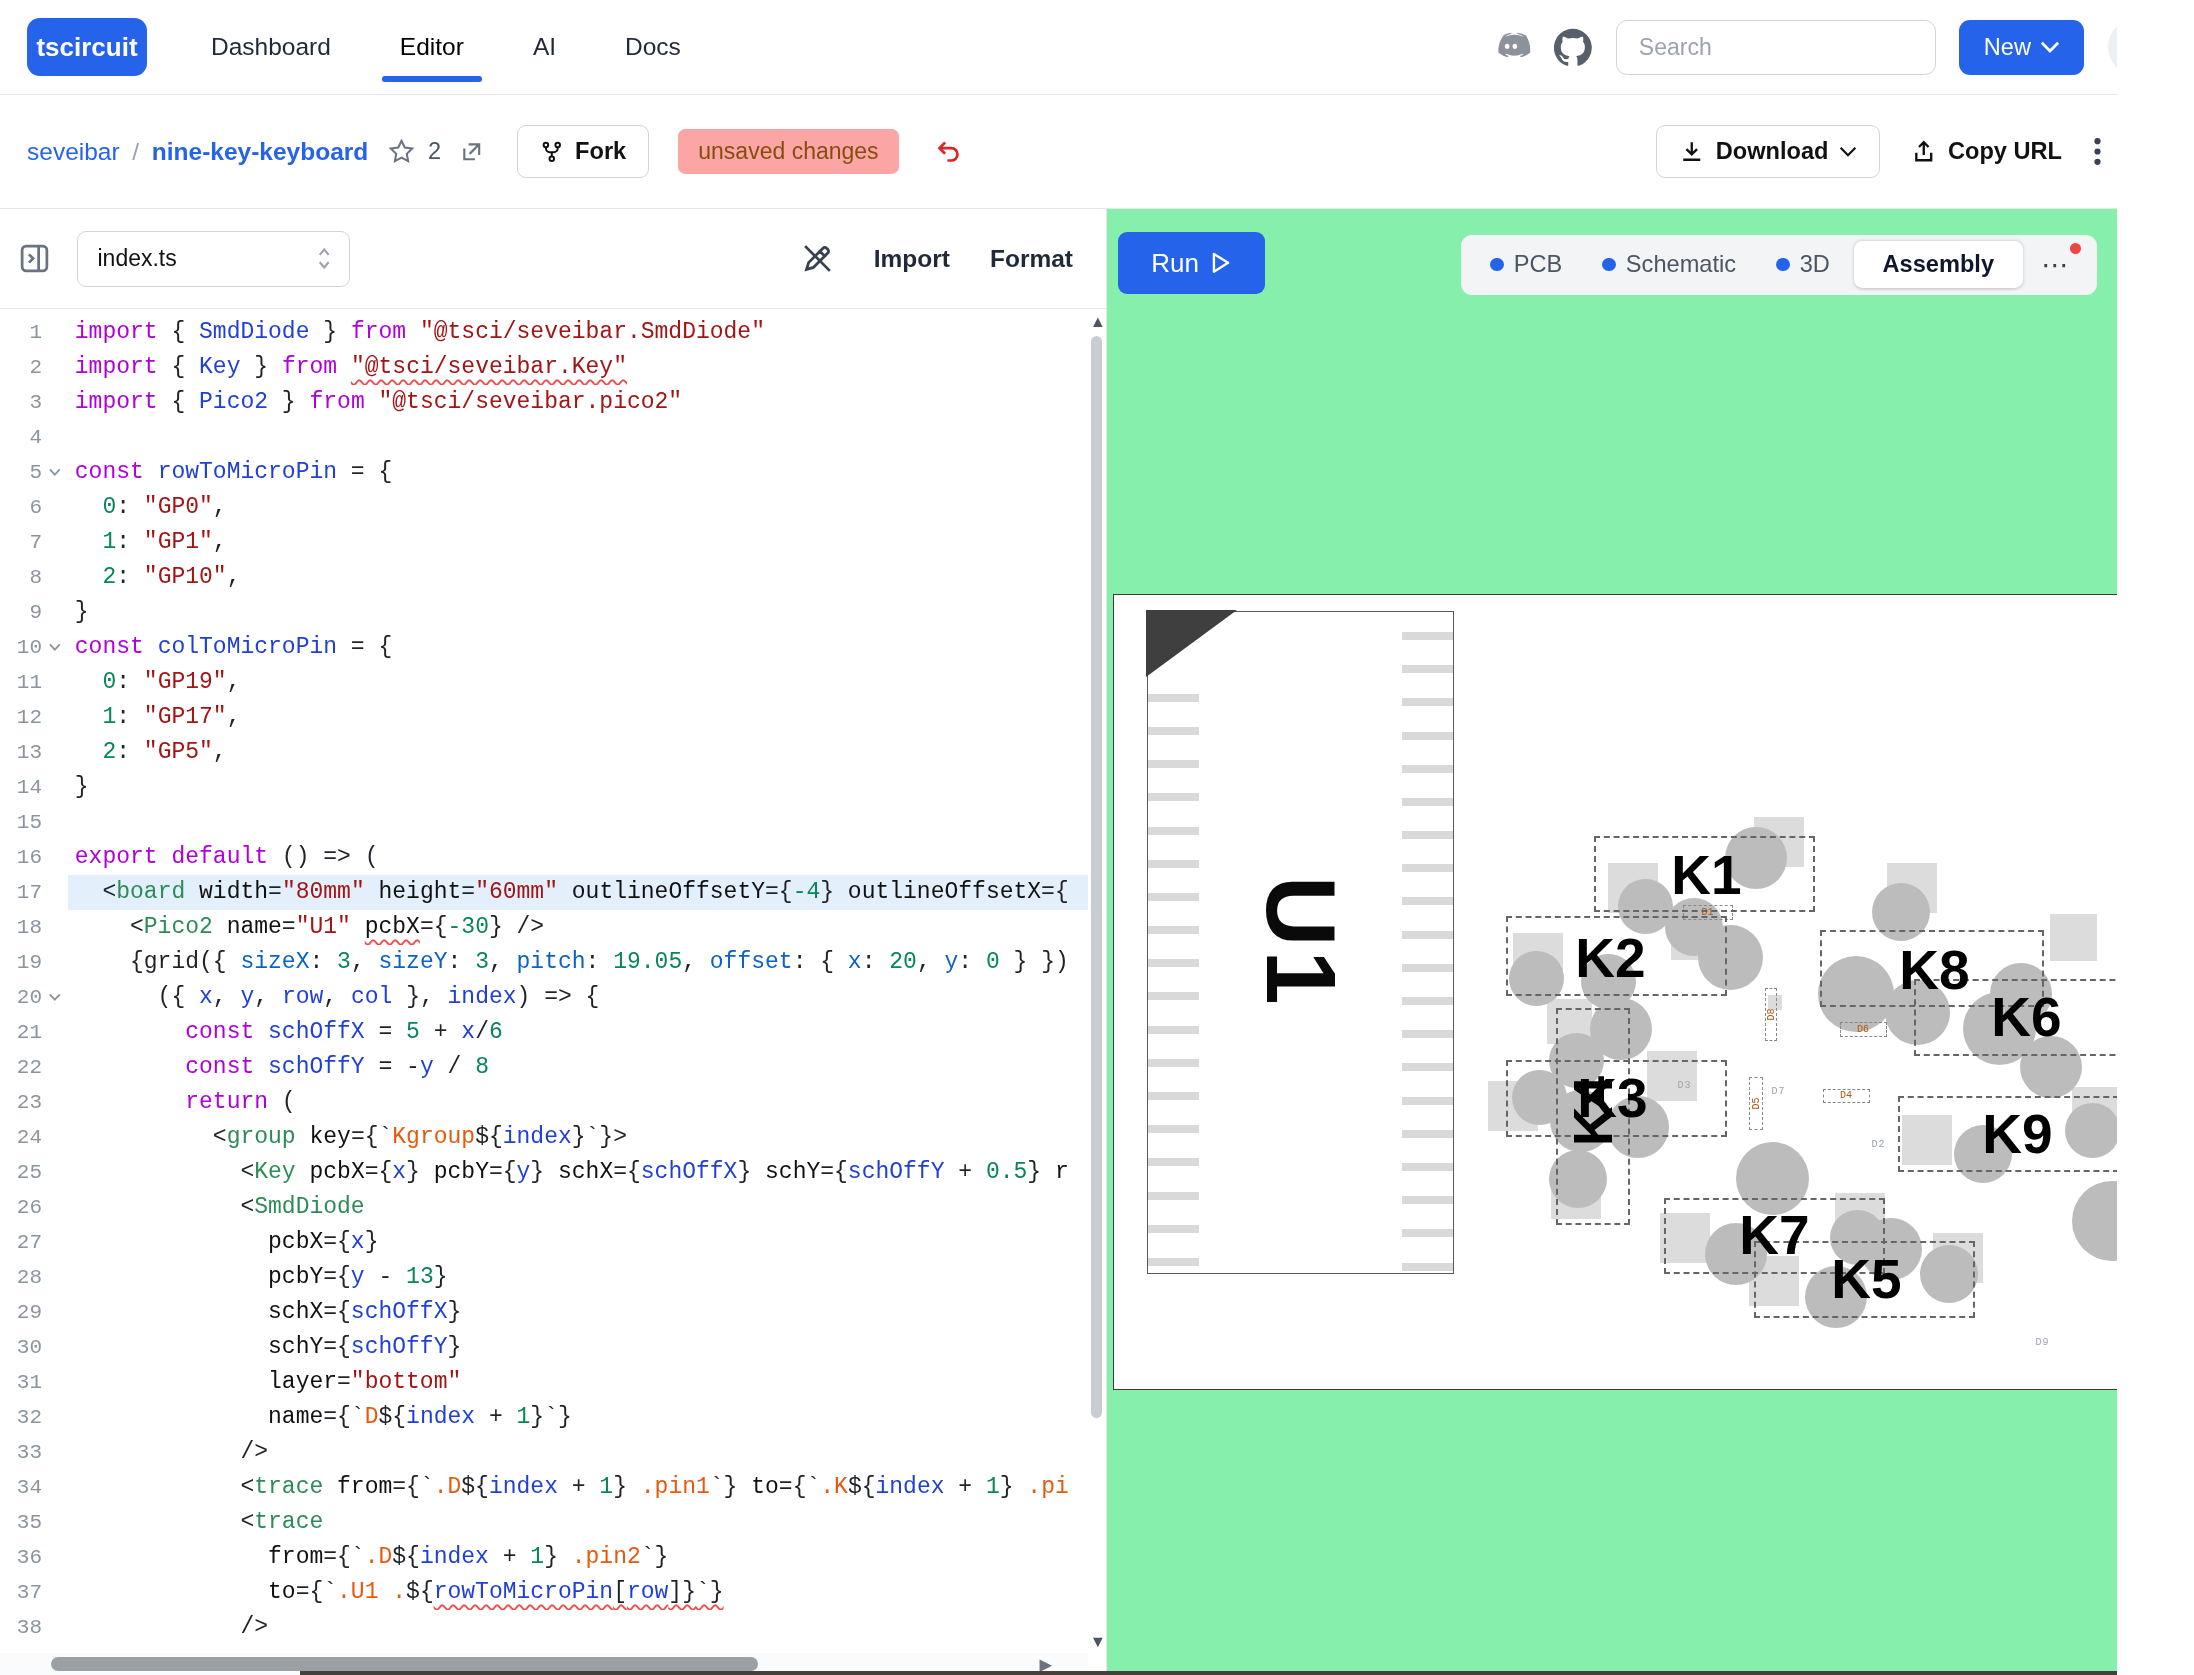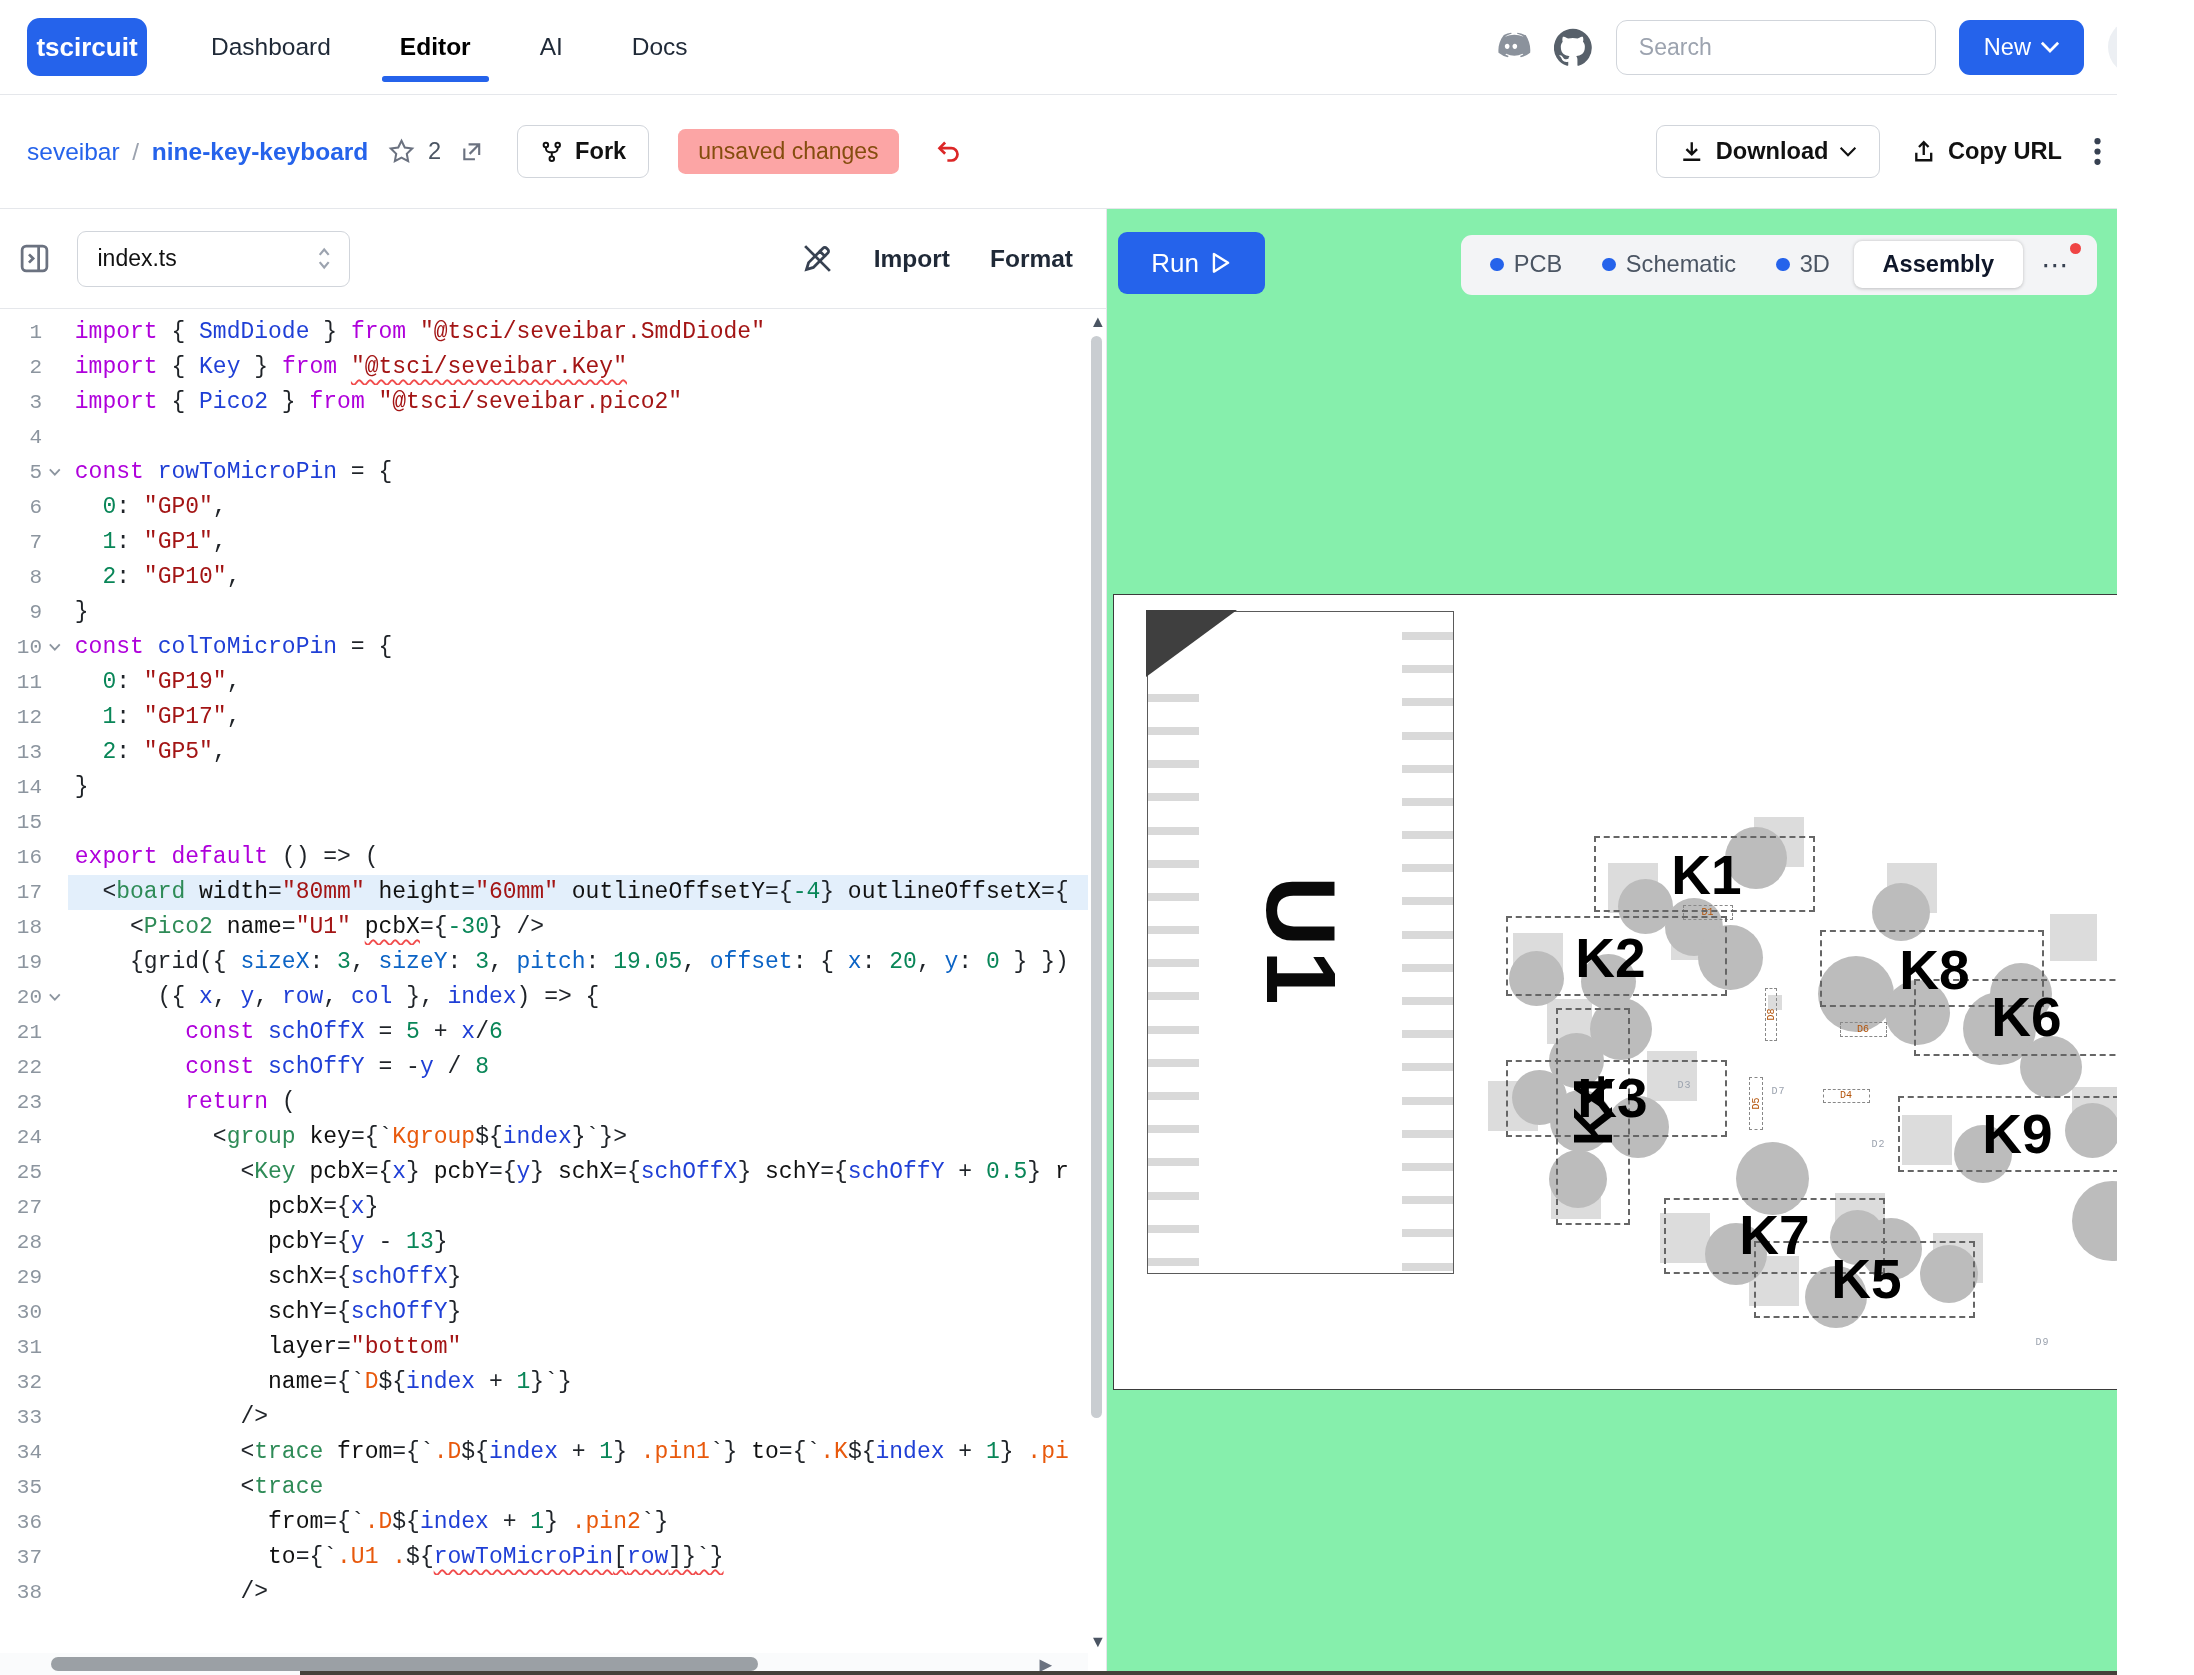--- a/index.html
+++ b/index.html
@@ -7,21 +7,21 @@
   body { font-family:"Liberation Sans", sans-serif; color:#111827; }
   .page { position:relative; width:2117px; height:1676px; overflow:hidden; background:#fff; }
 
   
   .nav { position:absolute; left:0; top:0; width:2195px; height:95px; background:#fff;
          border-bottom:0.9px solid #e5e7eb; display:flex; align-items:center; padding:0 31px 0 27px; }
   .logo { width:120px; height:58px; background:#2563eb; color:#fff; border-radius:12.7px;
           display:flex; align-items:center; justify-content:center; font-size:26px; font-weight:bold; }
   .nav-items { display:flex; align-items:center; gap:69px; margin-left:64px; }
   .nav-item { font-size:24.5px; color:#1f2937; cursor:pointer; position:relative; padding:16.4px 0; }
-  .nav-item.active { font-weight:bold; color:#000; }
+  .nav-item.active { font-weight:normal; color:#000; }
   .nav-item.active::after { content:""; position:absolute; left:-18px; right:-18px; bottom:-4.5px;
           height:5.5px; background:#2563eb; border-radius:2.7px; }
   .nav-right { margin-left:auto; display:flex; align-items:center; gap:23.6px; }
   .icon-btn { display:flex; align-items:center; justify-content:center; color:#6b7280; }
   .search { width:320px; height:55px; border:0.9px solid #d1d5db; border-radius:11px; padding:0 22px;
             font-size:23px; color:#374151; outline:none; font-family:"Liberation Sans",sans-serif; }
   .search::placeholder { color:#9ca3af; }
   .btn-new { height:55px; min-width:125px; background:#2563eb; border:none; color:#fff; font-size:23.6px;
              border-radius:11px; display:flex; align-items:center; justify-content:center; gap:9px; padding:0 20px; }
   .avatar { width:56px; height:56px; border-radius:50%; background:#eceff3; display:flex; align-items:center;
@@ -257,20 +257,21 @@
           <div class="line"><span class="gut">18</span><span class="fold"></span><span class="code"><span class="tk pun">    &lt;</span><span class="tk tag">Pico2</span><span class="tk pun"> </span><span class="tk attr">name</span><span class="tk pun">=</span><span class="tk str">"U1"</span><span class="tk pun"> </span><span class="tk attr sqg">pcbX</span><span class="tk pun">={</span><span class="tk num">-30</span><span class="tk pun">} /&gt;</span></span></div>
           <div class="line"><span class="gut">19</span><span class="fold"></span><span class="code"><span class="tk pun">    {</span><span class="tk plain">grid</span><span class="tk pun">({ </span><span class="tk prop">sizeX</span><span class="tk pun">: </span><span class="tk num">3</span><span class="tk pun">, </span><span class="tk prop">sizeY</span><span class="tk pun">: </span><span class="tk num">3</span><span class="tk pun">, </span><span class="tk prop">pitch</span><span class="tk pun">: </span><span class="tk num">19.05</span><span class="tk pun">, </span><span class="tk prop">offset</span><span class="tk pun">: { </span><span class="tk prop">x</span><span class="tk pun">: </span><span class="tk num">20</span><span class="tk pun">, </span><span class="tk prop">y</span><span class="tk pun">: </span><span class="tk num">0</span><span class="tk pun"> } })</span></span></div>
           <div class="line"><span class="gut">20</span><span class="fold"><svg width="13.6" height="10" viewBox="0 0 15 11" fill="none" stroke="#8c959f" stroke-width="2">
                 <path d="M2 2.5l5.5 6 5.5-6"></path>
               </svg></span><span class="code"><span class="tk pun">      ({ </span><span class="tk id">x</span><span class="tk pun">, </span><span class="tk id">y</span><span class="tk pun">, </span><span class="tk id">row</span><span class="tk pun">, </span><span class="tk id">col</span><span class="tk pun"> }, </span><span class="tk id">index</span><span class="tk pun">) =&gt; {</span></span></div>
           <div class="line"><span class="gut">21</span><span class="fold"></span><span class="code"><span class="tk pun">        </span><span class="tk kw">const</span><span class="tk pun"> </span><span class="tk id">schOffX</span><span class="tk pun"> = </span><span class="tk num">5</span><span class="tk pun"> + </span><span class="tk id">x</span><span class="tk pun">/</span><span class="tk num">6</span></span></div>
           <div class="line"><span class="gut">22</span><span class="fold"></span><span class="code"><span class="tk pun">        </span><span class="tk kw">const</span><span class="tk pun"> </span><span class="tk id">schOffY</span><span class="tk pun"> = -</span><span class="tk id">y</span><span class="tk pun"> / </span><span class="tk num">8</span></span></div>
           <div class="line"><span class="gut">23</span><span class="fold"></span><span class="code"><span class="tk pun">        </span><span class="tk kw">return</span><span class="tk pun"> (</span></span></div>
           <div class="line"><span class="gut">24</span><span class="fold"></span><span class="code"><span class="tk pun">          &lt;</span><span class="tk tag">group</span><span class="tk pun"> </span><span class="tk attr">key</span><span class="tk pun">={`</span><span class="tk tpl">Kgroup</span><span class="tk pun">${</span><span class="tk id">index</span><span class="tk pun">}`}&gt;</span></span></div>
           <div class="line"><span class="gut">25</span><span class="fold"></span><span class="code"><span class="tk pun">            &lt;</span><span class="tk tag">Key</span><span class="tk pun"> </span><span class="tk attr">pcbX</span><span class="tk pun">={</span><span class="tk id">x</span><span class="tk pun">} </span><span class="tk attr">pcbY</span><span class="tk pun">={</span><span class="tk id">y</span><span class="tk pun">} </span><span class="tk attr">schX</span><span class="tk pun">={</span><span class="tk id">schOffX</span><span class="tk pun">} </span><span class="tk attr">schY</span><span class="tk pun">={</span><span class="tk id">schOffY</span><span class="tk pun"> + </span><span class="tk num">0.5</span><span class="tk pun">} </span><span class="tk attr">r</span></span></div>
+          <div class="line"><span class="gut">26</span><span class="fold"></span><span class="code"><span class="tk pun">            &lt;</span><span class="tk tag">SmdDiode</span></span></div>
           <div class="line"><span class="gut">27</span><span class="fold"></span><span class="code"><span class="tk pun">              </span><span class="tk attr">pcbX</span><span class="tk pun">={</span><span class="tk id">x</span><span class="tk pun">}</span></span></div>
           <div class="line"><span class="gut">28</span><span class="fold"></span><span class="code"><span class="tk pun">              </span><span class="tk attr">pcbY</span><span class="tk pun">={</span><span class="tk id">y</span><span class="tk pun"> - </span><span class="tk num">13</span><span class="tk pun">}</span></span></div>
           <div class="line"><span class="gut">29</span><span class="fold"></span><span class="code"><span class="tk pun">              </span><span class="tk attr">schX</span><span class="tk pun">={</span><span class="tk id">schOffX</span><span class="tk pun">}</span></span></div>
           <div class="line"><span class="gut">30</span><span class="fold"></span><span class="code"><span class="tk pun">              </span><span class="tk attr">schY</span><span class="tk pun">={</span><span class="tk id">schOffY</span><span class="tk pun">}</span></span></div>
           <div class="line"><span class="gut">31</span><span class="fold"></span><span class="code"><span class="tk pun">              </span><span class="tk attr">layer</span><span class="tk pun">=</span><span class="tk str">"bottom"</span></span></div>
           <div class="line"><span class="gut">32</span><span class="fold"></span><span class="code"><span class="tk pun">              </span><span class="tk attr">name</span><span class="tk pun">={`</span><span class="tk tpl">D</span><span class="tk pun">${</span><span class="tk id">index</span><span class="tk pun"> + </span><span class="tk num">1</span><span class="tk pun">}`}</span></span></div>
           <div class="line"><span class="gut">33</span><span class="fold"></span><span class="code"><span class="tk pun">            /&gt;</span></span></div>
           <div class="line"><span class="gut">34</span><span class="fold"></span><span class="code"><span class="tk pun">            &lt;</span><span class="tk tag">trace</span><span class="tk pun"> </span><span class="tk attr">from</span><span class="tk pun">={`</span><span class="tk tpl">.D</span><span class="tk pun">${</span><span class="tk id">index</span><span class="tk pun"> + </span><span class="tk num">1</span><span class="tk pun">}</span><span class="tk tpl"> .pin1</span><span class="tk pun">`} </span><span class="tk attr">to</span><span class="tk pun">={`</span><span class="tk tpl">.K</span><span class="tk pun">${</span><span class="tk id">index</span><span class="tk pun"> + </span><span class="tk num">1</span><span class="tk pun">}</span><span class="tk tpl"> .pi</span></span></div>
           <div class="line"><span class="gut">35</span><span class="fold"></span><span class="code"><span class="tk pun">            &lt;</span><span class="tk tag">trace</span></span></div>
           <div class="line"><span class="gut">36</span><span class="fold"></span><span class="code"><span class="tk pun">              </span><span class="tk attr">from</span><span class="tk pun">={`</span><span class="tk tpl">.D</span><span class="tk pun">${</span><span class="tk id">index</span><span class="tk pun"> + </span><span class="tk num">1</span><span class="tk pun">}</span><span class="tk tpl"> .pin2</span><span class="tk pun">`}</span></span></div>

